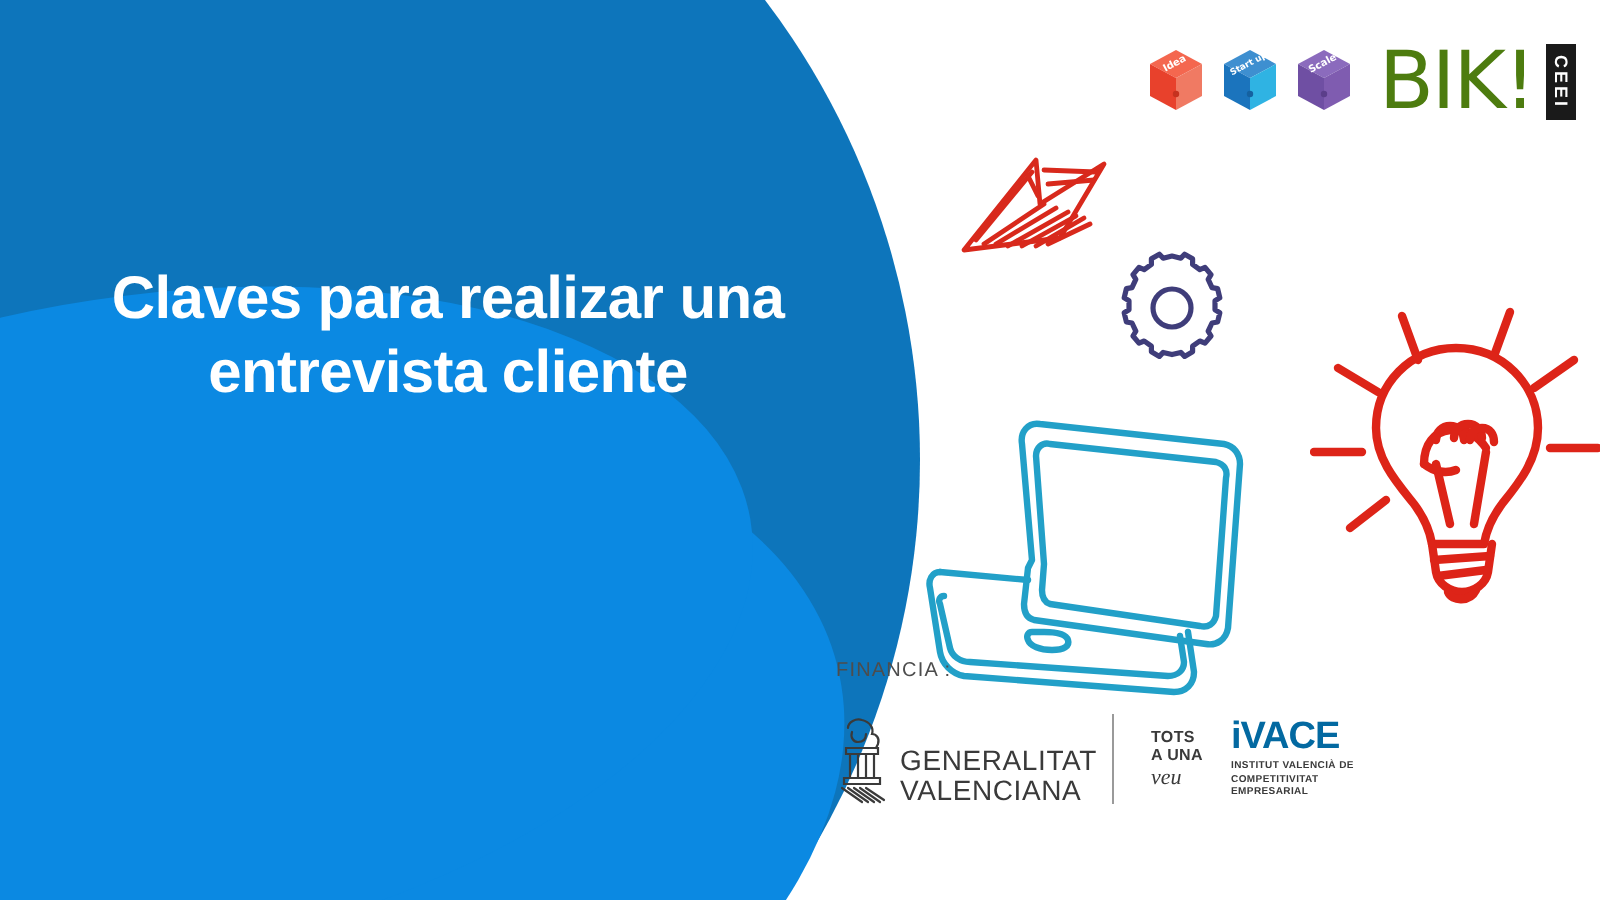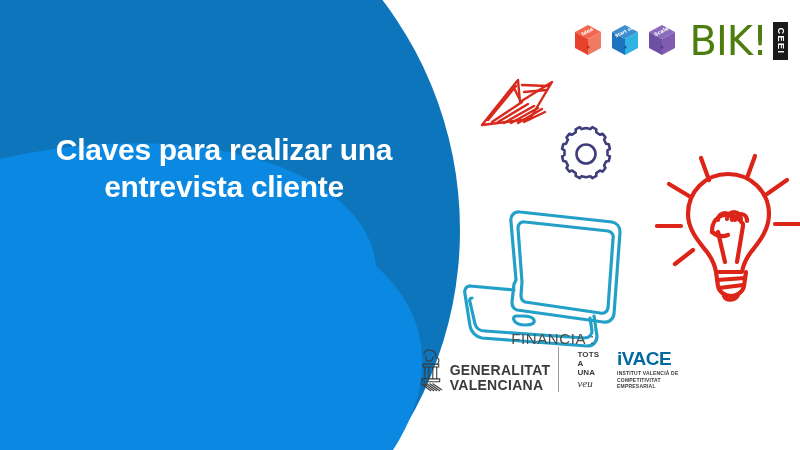--- a/index.html
+++ b/index.html
@@ -148,36 +148,36 @@
     bottom: 20px;
     height: 100px;
     z-index: 9;
     display: flex;
     align-items: flex-start;
   }
   .footer-col { position: relative; }
   .footer-col.financia { width: 270px; padding-left: 18px; }
   .footer-col.organiza { width: 130px; padding-left: 14px; }
   .footer-caption {
-    font-size: 15px;
+    font-size: 10px;
     color: #4d4d4d;
     letter-spacing: 0.6px;
-    text-align: center;
+    margin-bottom: 16px;
   }
   .logo-row {
     display: flex;
     align-items: center;
   }
   .gva-emblem { margin-right: 6px; }
   .gva-text {
     font-size: 14px;
     line-height: 1.05;
     color: #3a3a3a;
     letter-spacing: 0.3px;
-    font-weight: bold;
+    font-weight: normal;
     margin-top: 16px;
   }
   .vdivider {
     width: 1px;
     align-self: stretch;
     background: #9a9a9a;
     margin: 0 8px;
   }
   .tots {
     font-size: 8px;

